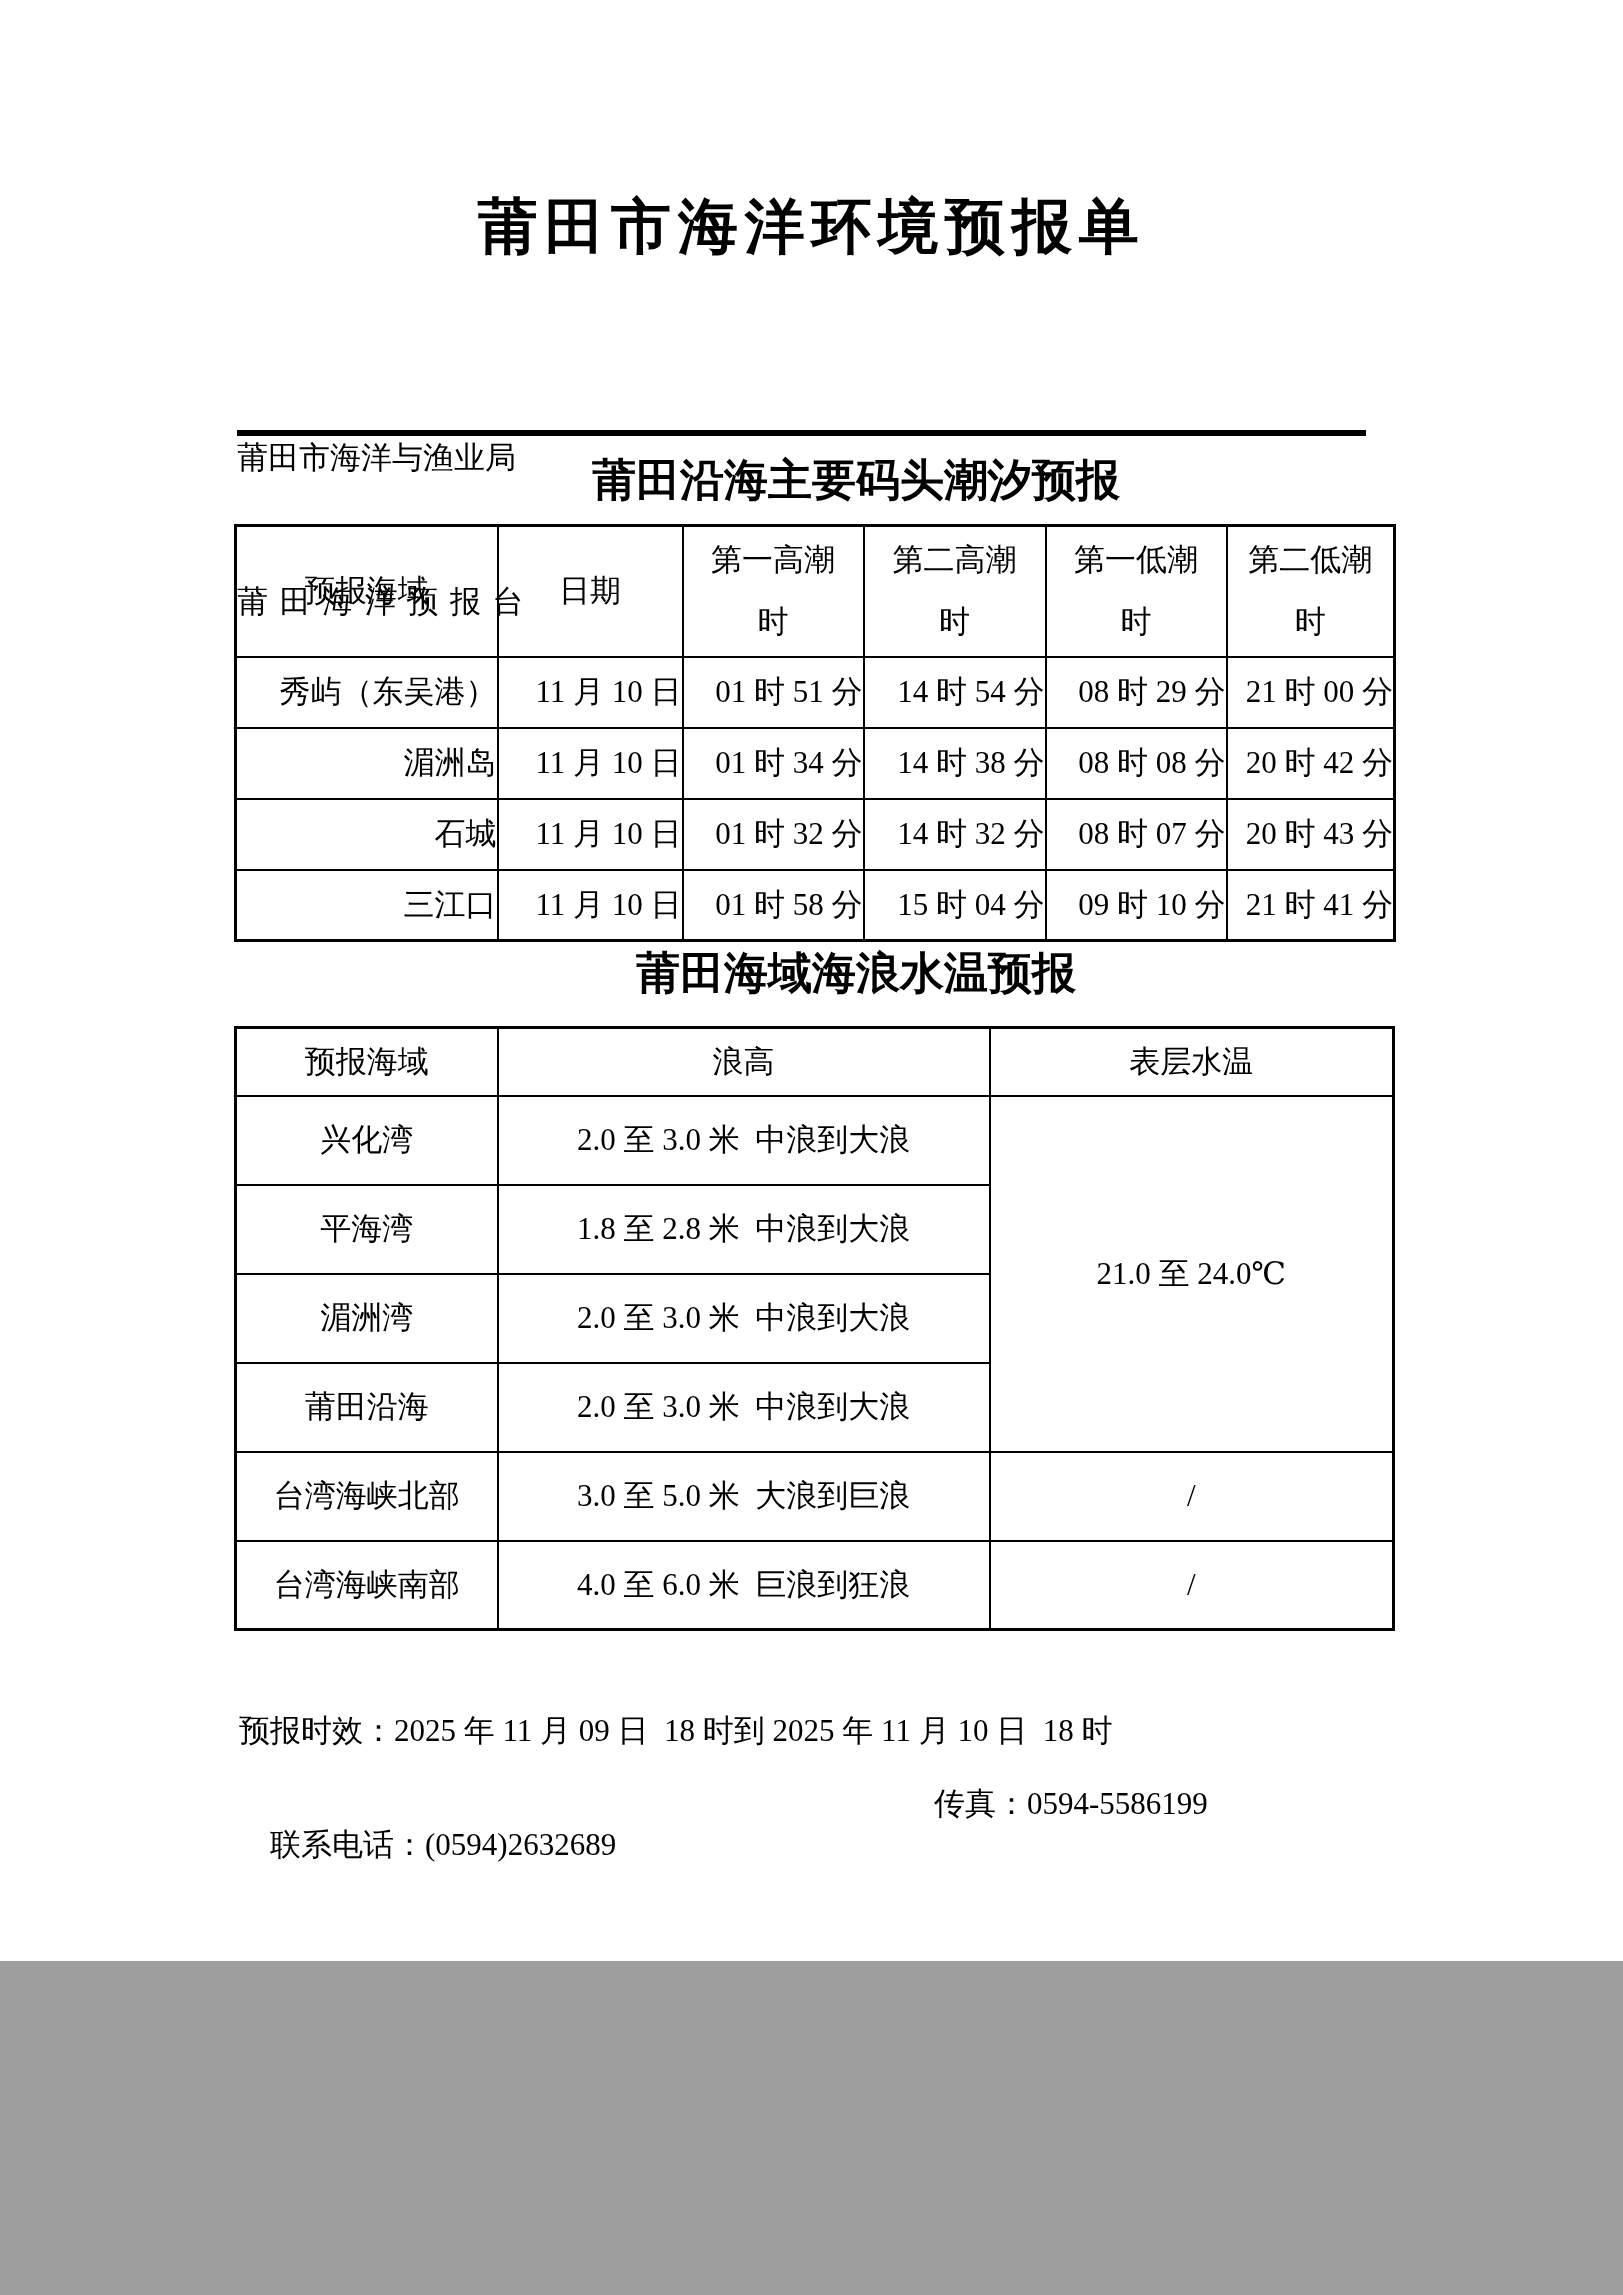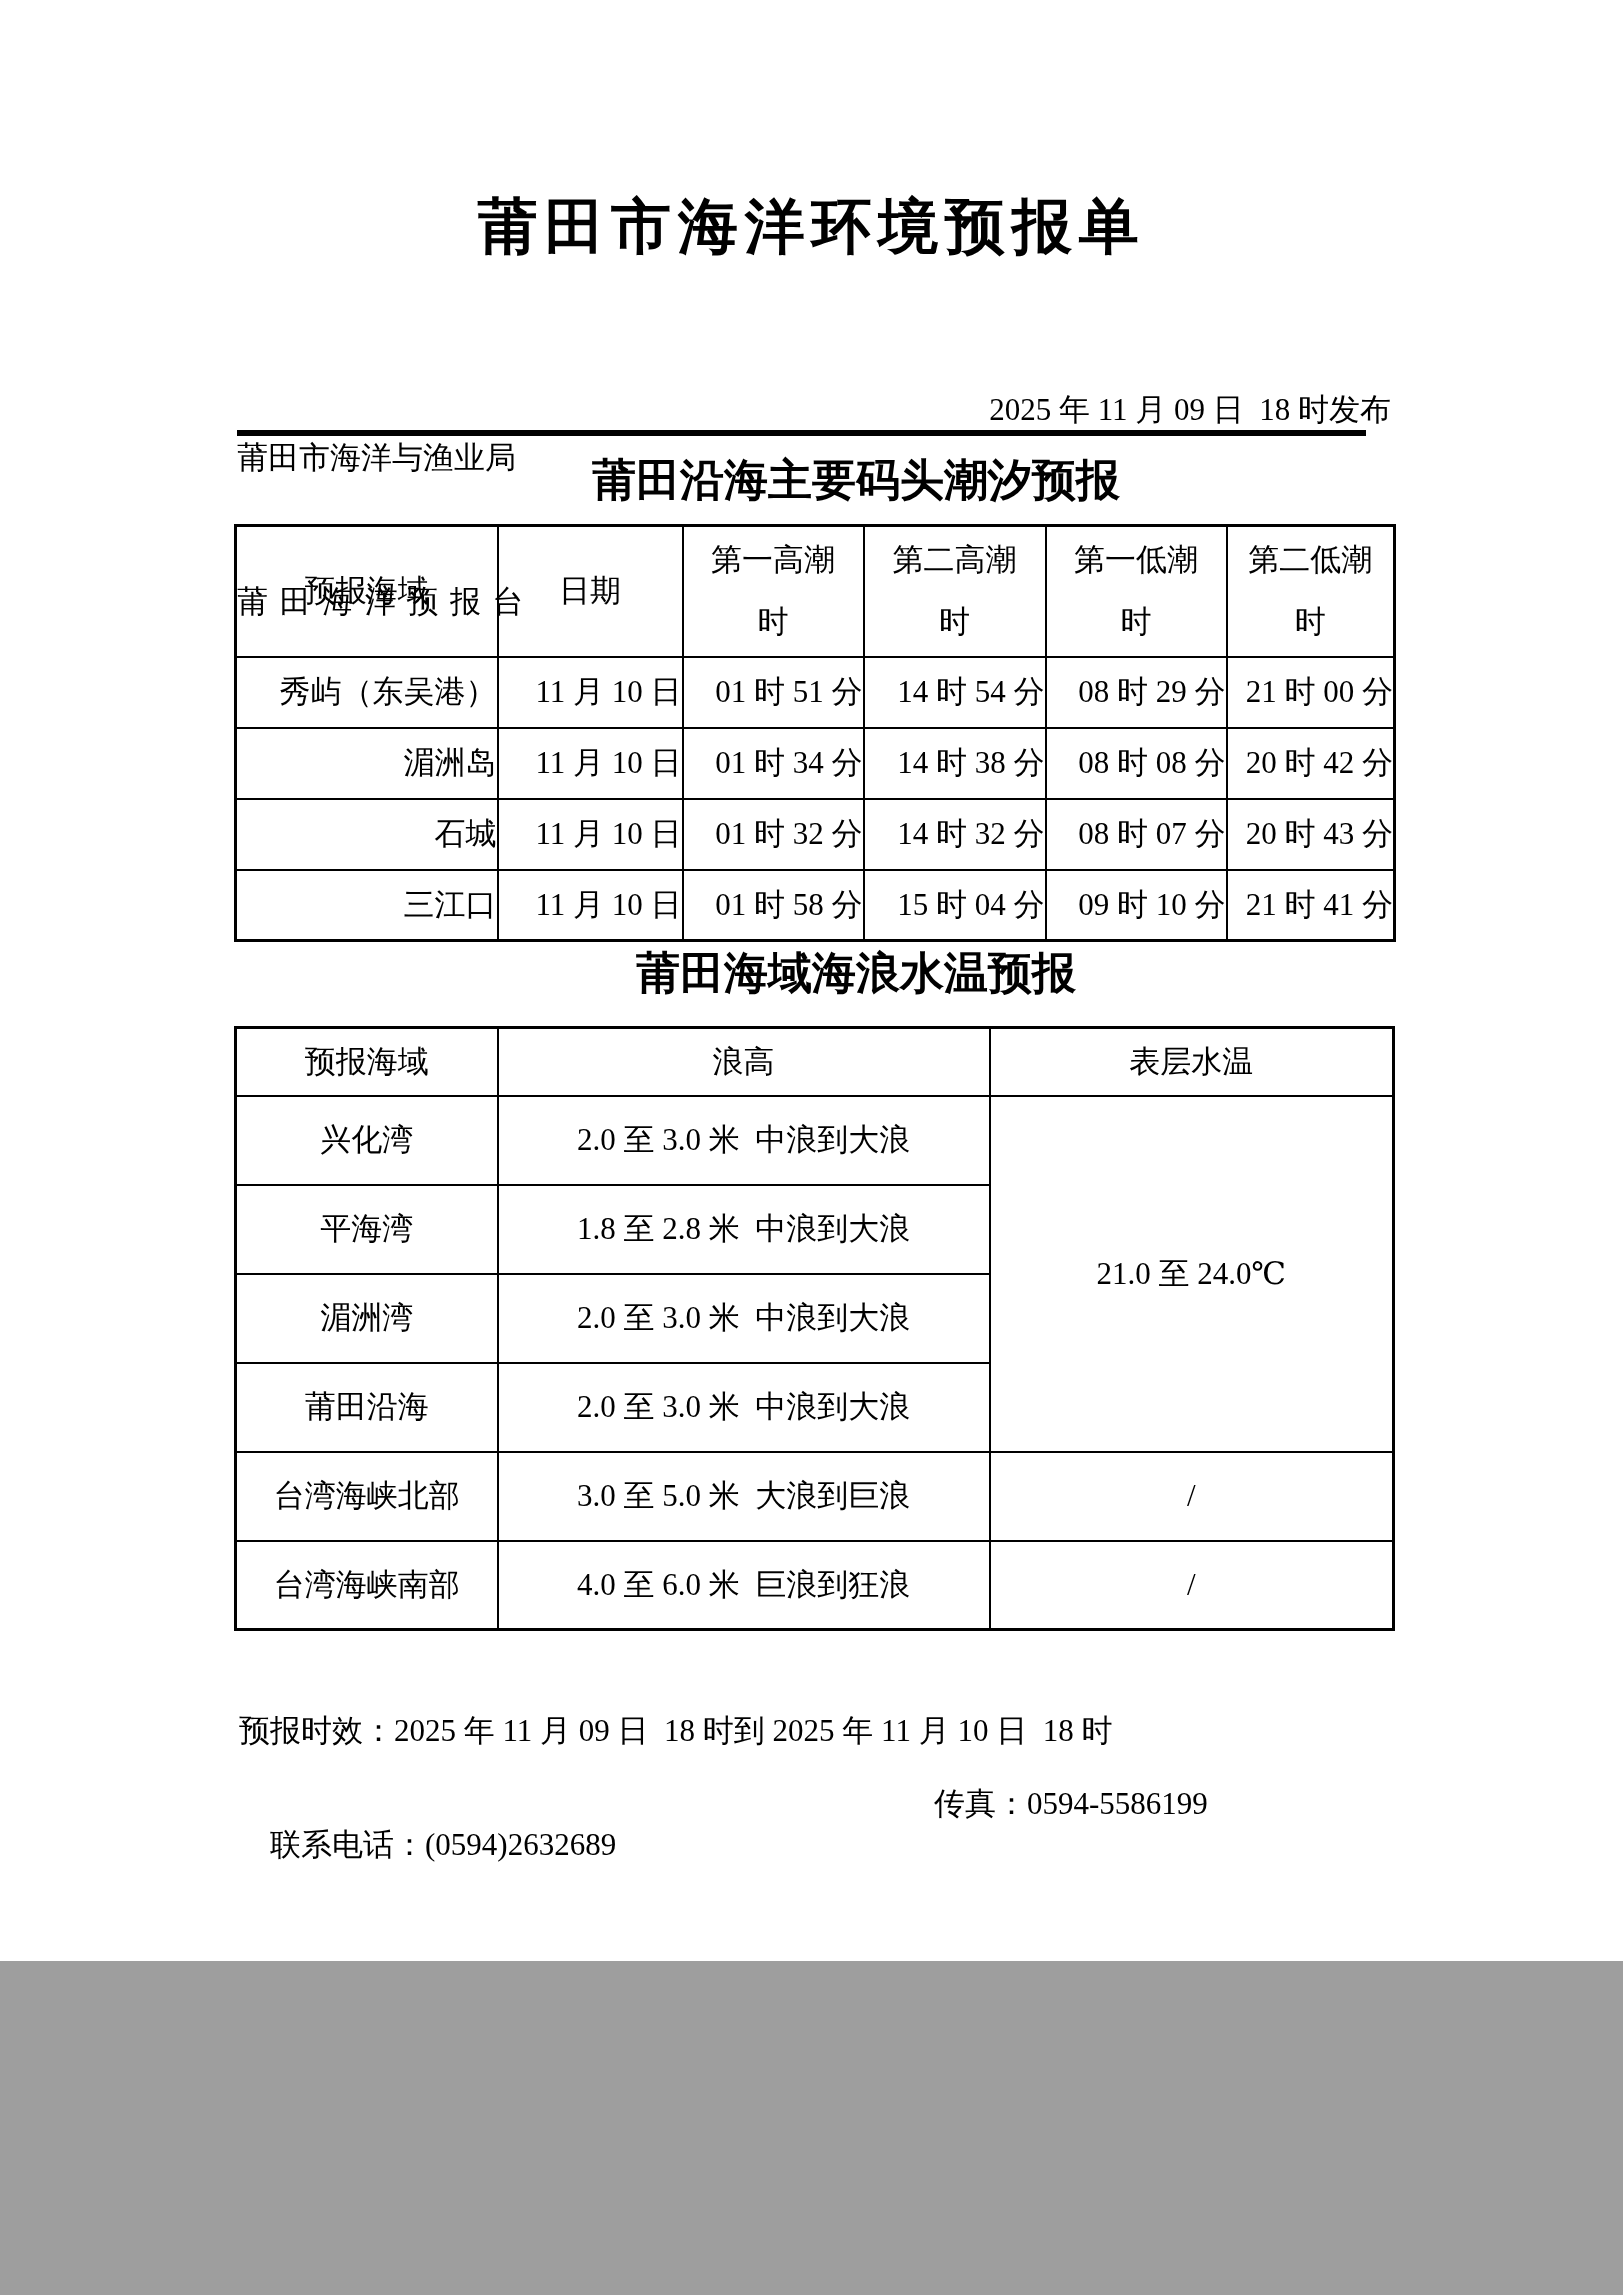--- a/index.html
+++ b/index.html
@@ -128,21 +128,20 @@
 
 <div class="page">
 
   <h1 class="doc-title">莆田市海洋环境预报单</h1>
 
   <div class="org-block">
     <div class="org-line1">莆田市海洋与渔业局</div>
     <div class="org-line2">莆田海洋预报台</div>
   </div>
 
-  <div class="issue-date">2025 年 11 月 09 日  18 时发布</div>
 
   <div class="rule"></div>
 
   <h2 class="section-title sec1">莆田沿海主要码头潮汐预报</h2>
 
   <table class="fc-table t1">
     <colgroup>
       <col style="width:262px"><col style="width:185px"><col style="width:181px">
       <col style="width:182px"><col style="width:181px"><col style="width:168px">
     </colgroup>

